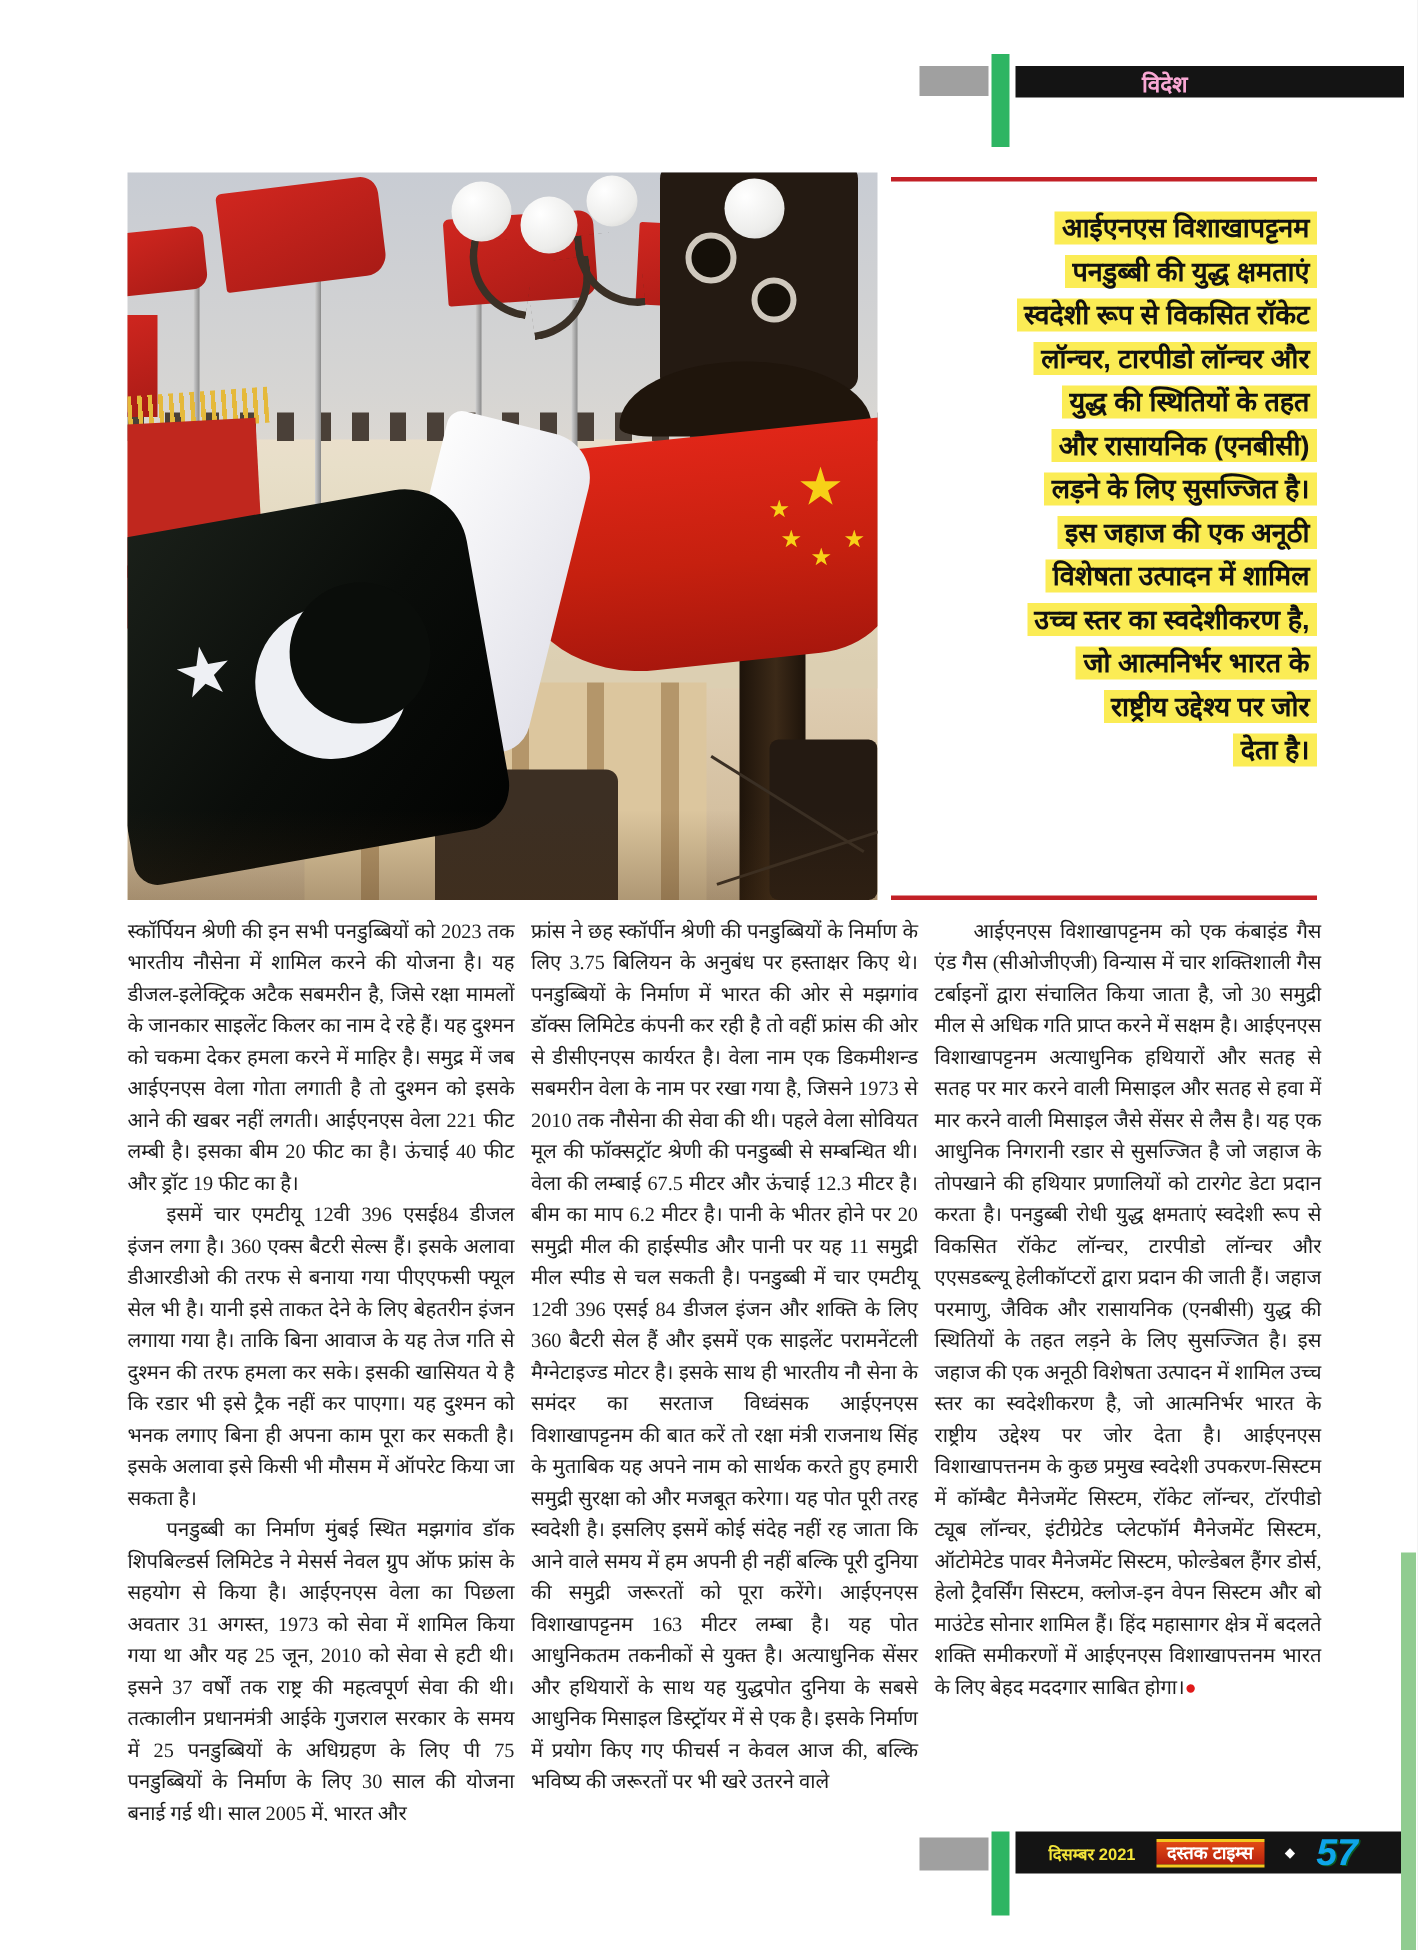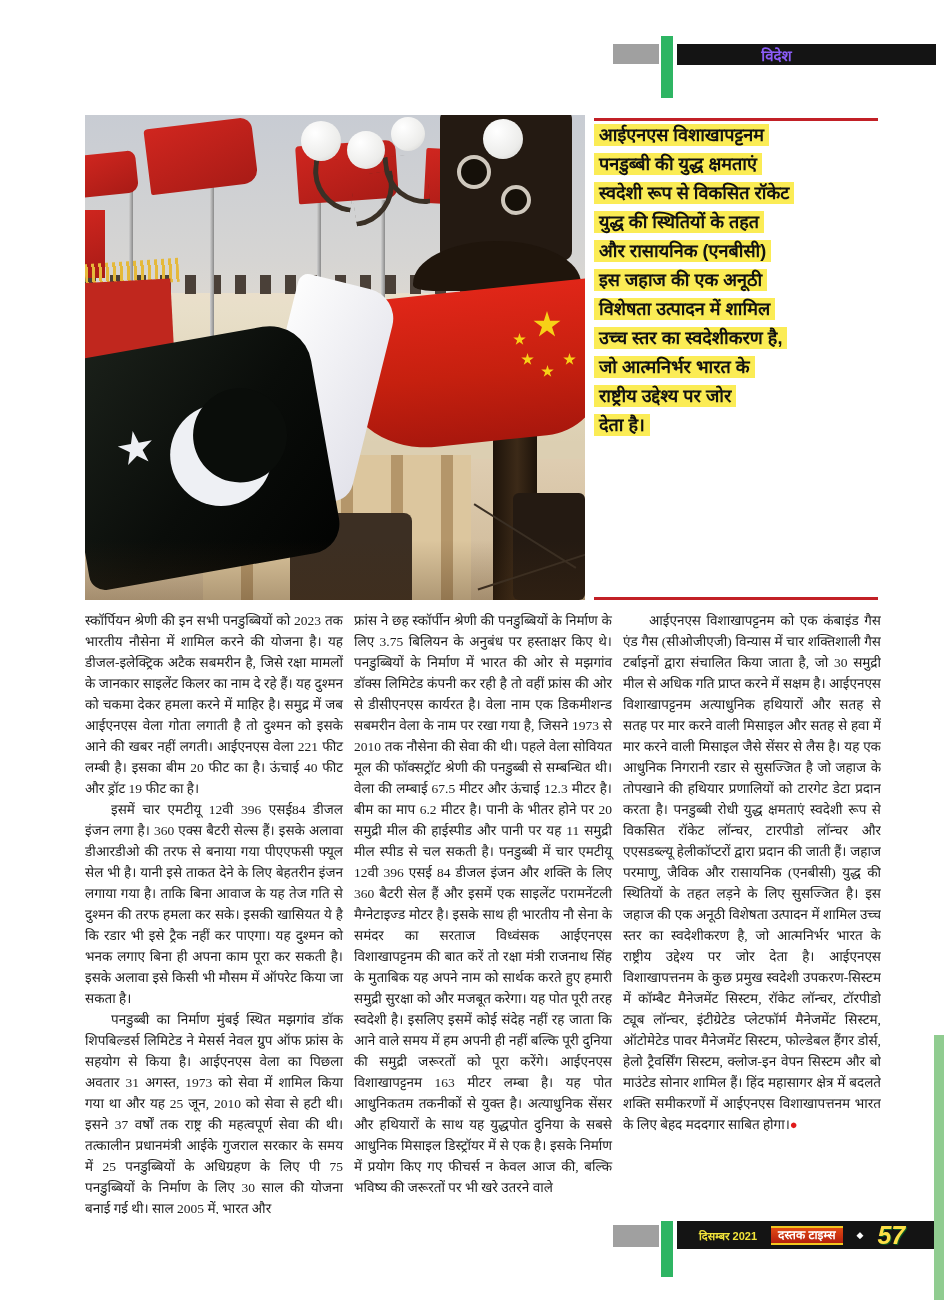--- a/index.html
+++ b/index.html
@@ -5,35 +5,35 @@
   html,body{margin:0;padding:0;background:#e9e9e9;}
   .page{position:relative;width:945px;height:1300px;background:#ffffff;overflow:hidden;
         font-family:"Liberation Serif", serif;color:#1c1c1c;}
 
   
   .graybox{position:absolute;background:#a0a0a0;}
   .greenbar{position:absolute;background:#2eb563;}
   .blackbar{position:absolute;background:#141414;display:flex;align-items:center;}
   .hdr-black{left:677px;top:44px;width:259px;height:21px;justify-content:center;}
   .hdr-label{font-family:"Liberation Sans",sans-serif;font-weight:bold;font-size:15px;
-             color:#8b5cf6;margin-right:60px;}
+             color:#f9a8d4;margin-right:60px;}
   .ftr-black{left:677px;top:1221px;width:259px;height:28px;padding-left:22px;box-sizing:border-box;gap:14px;}
   .ftr-date{font-family:"Liberation Sans",sans-serif;font-weight:bold;font-size:11px;color:#f3e53a;}
   .ftr-logo{font-family:"Liberation Sans",sans-serif;font-weight:bold;font-size:12px;color:#fff;
             background:linear-gradient(180deg,#e24a14,#b5200d);border-top:2px solid #f2c71f;
             border-bottom:2px solid #f2c71f;padding:0 7px;line-height:15px;}
   .ftr-diamond{color:#ffffff;font-size:9px;}
   .ftr-page{font-family:"Liberation Sans",sans-serif;font-weight:bold;font-style:italic;
-            font-size:25px;color:#fde047;text-shadow:1px 1px 0 #0c5a22;}
+            font-size:25px;color:#0ea5e9;text-shadow:1px 1px 0 #0c5a22;}
   .right-strip{position:absolute;left:934px;top:1035px;width:10px;height:265px;background:#90cc90;}
 
   
   .standfirst{position:absolute;left:594px;top:118px;width:284px;height:482px;box-sizing:border-box;
               border-top:3px solid #c22026;border-bottom:3px solid #c22026;
-              text-align:left;}
+              padding-top:17px;text-align:right;}
   .sf-line{line-height:29px;font-family:"Liberation Sans",sans-serif;font-weight:bold;font-size:18px;}
   .sf-line span{background:#fbec55;padding:1px 5px;color:#111;}
 
   
   .columns{position:absolute;left:85px;top:610px;width:796px;height:604px;display:flex;gap:11px;
            overflow:hidden;}
   .col{width:258px;text-align:justify;}
   .body-p{margin:0;font-size:13.5px;line-height:21px;}
   .indent{text-indent:26px;}
   .end-dot{color:#e01b1b;font-size:13px;}
@@ -146,22 +146,24 @@
       <div class="cres-cut"></div>
       <div class="pak-star"></div>
     </div>
     <div class="photo-shade"></div>
   </div>
 
   <div class="standfirst">
     <div class="sf-line"><span>आईएनएस विशाखापट्टनम</span></div>
     <div class="sf-line"><span>पनडुब्बी की युद्ध क्षमताएं</span></div>
     <div class="sf-line"><span>स्वदेशी रूप से विकसित रॉकेट</span></div>
+    <div class="sf-line"><span>लॉन्चर, टारपीडो लॉन्चर और</span></div>
     <div class="sf-line"><span>युद्ध की स्थितियों के तहत</span></div>
     <div class="sf-line"><span>और रासायनिक (एनबीसी)</span></div>
+    <div class="sf-line"><span>लड़ने के लिए सुसज्जित है।</span></div>
     <div class="sf-line"><span>इस जहाज की एक अनूठी</span></div>
     <div class="sf-line"><span>विशेषता उत्पादन में शामिल</span></div>
     <div class="sf-line"><span>उच्च स्तर का स्वदेशीकरण है,</span></div>
     <div class="sf-line"><span>जो आत्मनिर्भर भारत के</span></div>
     <div class="sf-line"><span>राष्ट्रीय उद्देश्य पर जोर</span></div>
     <div class="sf-line"><span>देता है।</span></div>
   </div>
 
   <div class="columns">
     <div class="col">

